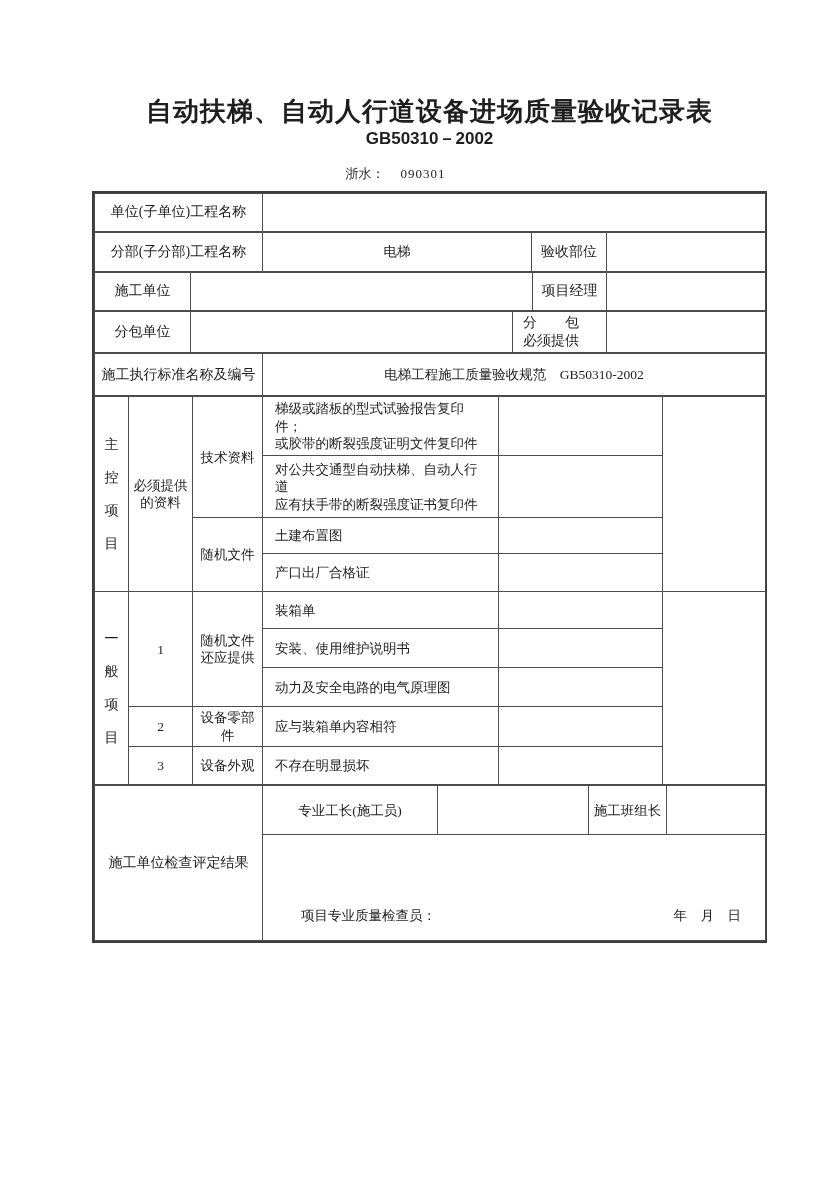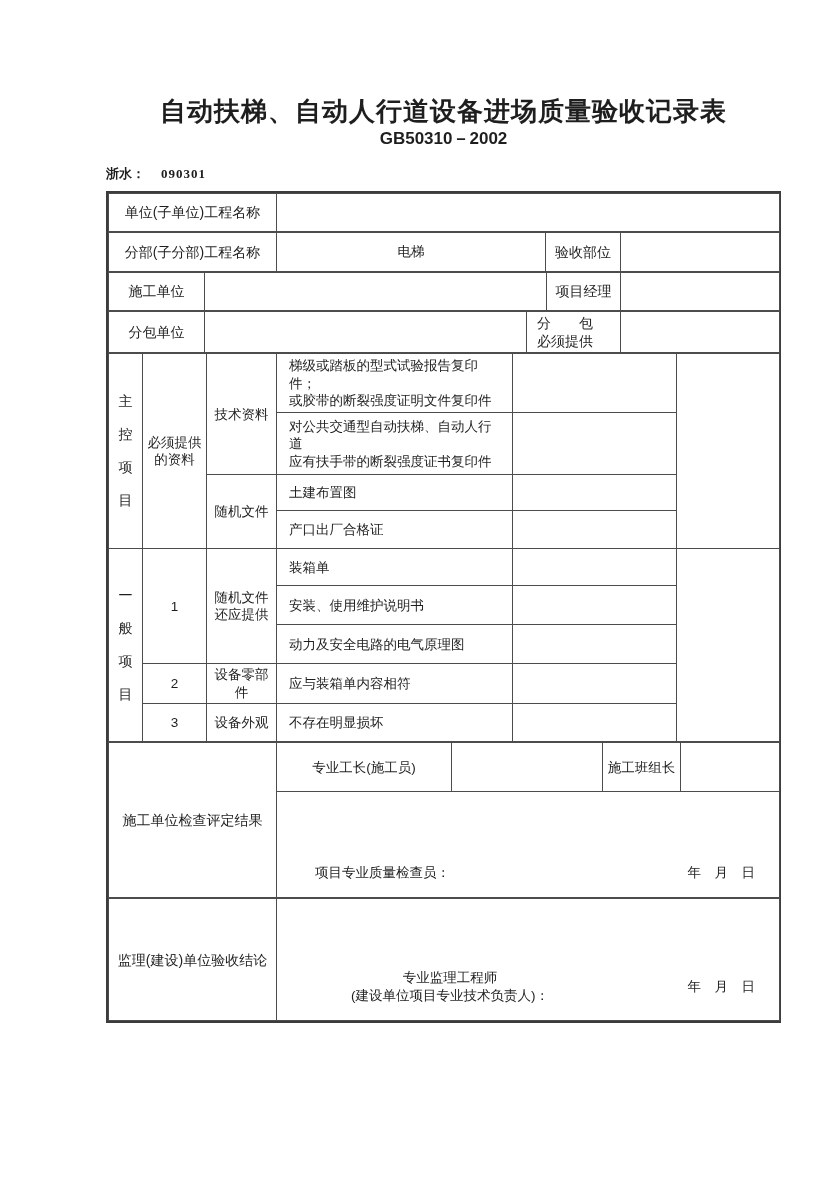--- a/index.html
+++ b/index.html
@@ -4,33 +4,33 @@
 <style>
   * { box-sizing: border-box; }
   html,body { margin:0; padding:0; }
   body {
     width:838px; height:1186px;
     background:#ffffff;
     font-family:"Liberation Sans", sans-serif;
     color:#1e1e1e;
     position:relative;
   }
-  .page { position:absolute; left:14px; top:0; width:700px; height:1186px; background:#fff; }
+  .page { position:absolute; left:0; top:0; width:700px; height:1186px; background:#fff; }
 
   
   .doc-header { position:absolute; left:92px; top:97px; width:675px; text-align:center; }
   .doc-title { font-size:26px; font-weight:bold; line-height:1.15; letter-spacing:1px; }
   .doc-subtitle { font-size:17px; font-weight:bold; line-height:1.2; margin-top:2px; }
-  .code-line { margin-top:16px; text-align:left; padding-right:68px; font-size:13px; font-weight:bold; }
+  .code-line { margin-top:16px; text-align:center; padding-right:68px; font-size:13px; font-weight:normal; }
   .code-line .code-val { font-family:"Liberation Serif", serif; margin-left:16px; letter-spacing:1px; }
 
   
   .tbl-wrap {
     position:absolute; left:92px; top:191px; width:675px;
-    border:2px solid #3c3c3c; background:#fff;
+    border:2px solid #3c3c3c; background:#fff;font-family:Liberation Serif, serif;
   }
   table { border-collapse:collapse; table-layout:fixed; width:671px; }
   td {
     border:1px solid #4c4c4c;
     font-size:13.5px; line-height:1.3;
     vertical-align:middle; text-align:center;
     padding:2px 4px; overflow:hidden;
     word-break:break-all;
   }
   .pre { white-space:pre-line; }
@@ -121,20 +121,32 @@
           <tr style="height:39px">
         <td class="lbl">分包单位</td>
         <td></td>
         <td class="lbl pre subpkg">分　　包
 必须提供</td>
         <td></td>
       </tr>
     </tbody>
       </table>
 
+    <table>
+      <colgroup>
+          <col style="width:168px">
+          <col style="width:503px">
+        </colgroup>
+      <tbody>
+          <tr style="height:42px">
+        <td class="lbl">施工执行标准名称及编号</td>
+        <td>电梯工程施工质量验收规范　GB50310-2002</td>
+      </tr>
+    </tbody>
+      </table>
 
 
     <table>
       <colgroup>
         <col style="width:34px">
           <col style="width:64px">
           <col style="width:70px">
         <col style="width:236px">
           <col style="width:164px">
           <col style="width:103px">
@@ -222,33 +234,15 @@
         <td class="sign-cell" colspan="4">
           <div class="sign-flex">
             <span>项目专业质量检查员：</span>
             <span class="date">年　月　日</span>
           </div>
         </td>
       </tr>
     </tbody>
       </table>
 
-    <table>
-      <colgroup>
-          <col style="width:168px">
-          <col style="width:503px">
-        </colgroup>
-      <tbody>
-          <tr style="height:122px">
-        <td class="lbl">监理(建设)单位验收结论</td>
-        <td class="sign-cell">
-          <div class="sign-flex">
-            <span class="eng-block">专业监理工程师
-(建设单位项目专业技术负责人)：</span>
-            <span class="date">年　月　日</span>
-          </div>
-        </td>
-      </tr>
-    </tbody>
-      </table>
 
   </div>
 </div>
 
 </body></html>

